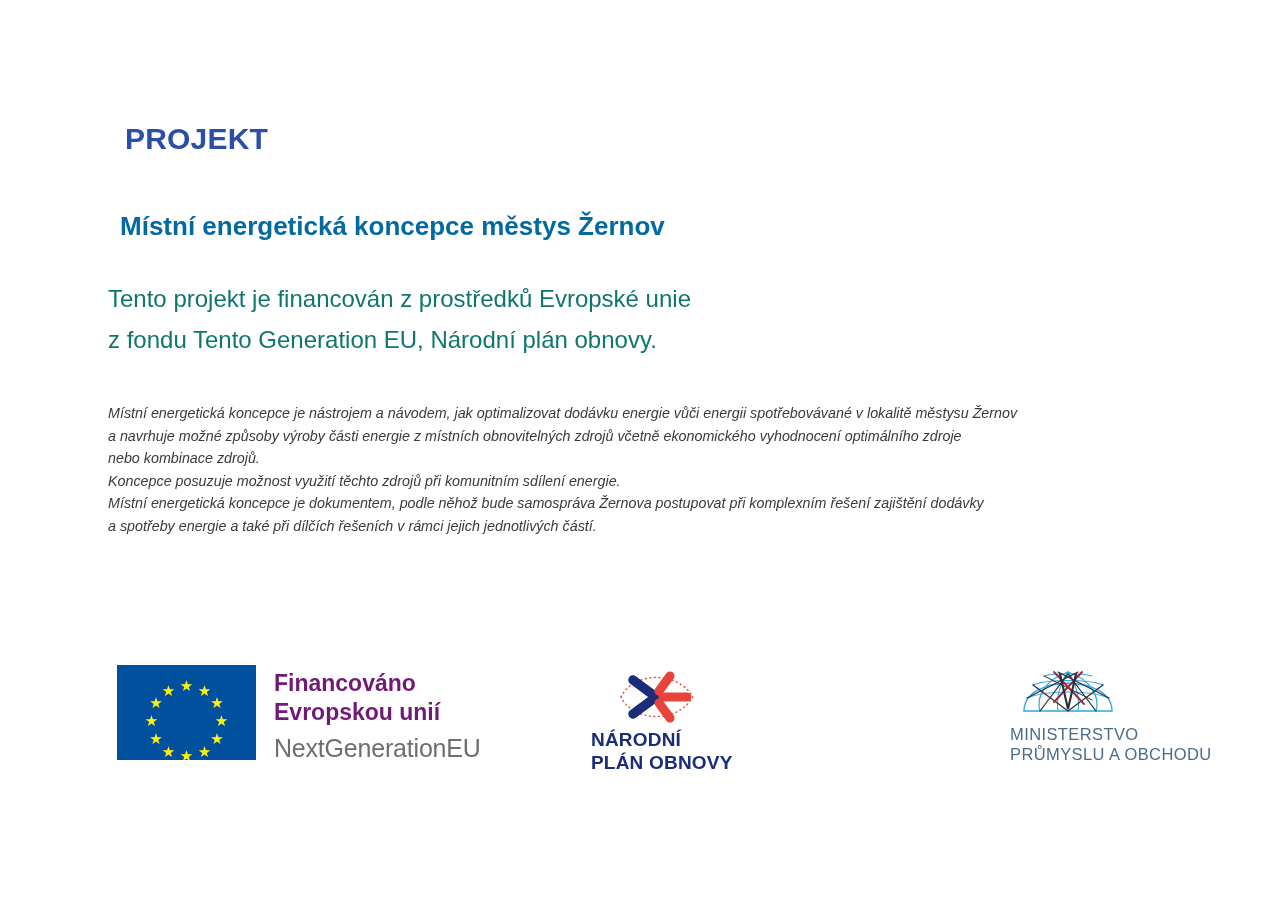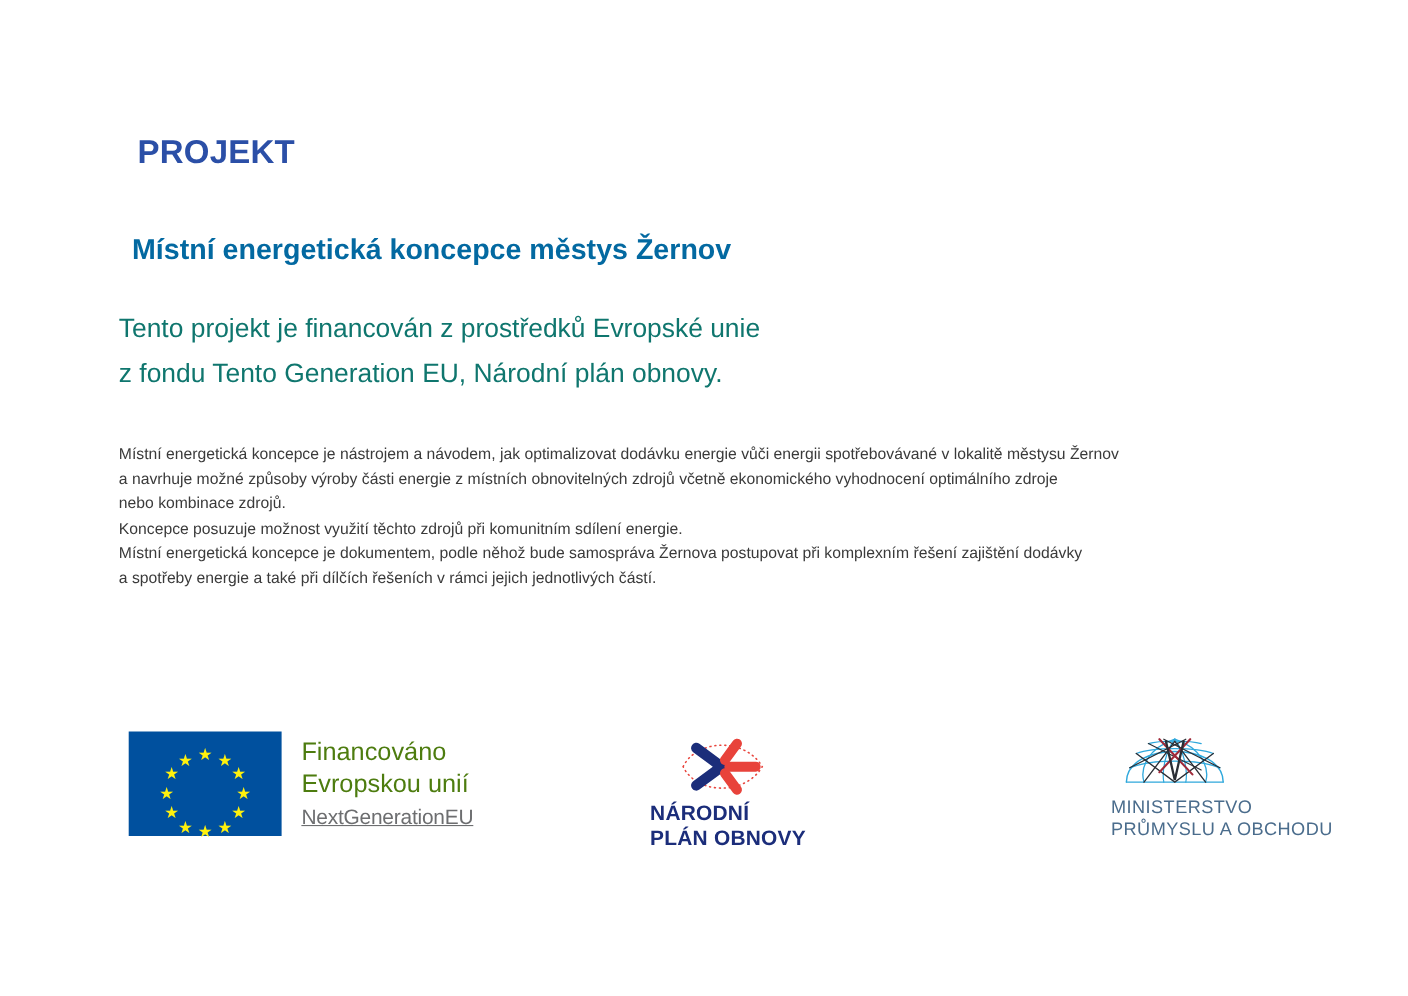--- a/index.html
+++ b/index.html
@@ -60,21 +60,21 @@
   
   .body-copy {
     position: absolute;
     left: 108px;
     top: 402px;
     width: 1085px;
     font-size: 14.3px;
     color: #3A3A3A;
     line-height: 1.58;
   }
-  .body-line { display: block; white-space: nowrap; }
+  .body-line { display: block; white-space: nowrap; font-style: italic; }
 
   
   .logo-strip {
     position: absolute;
     left: 0;
     top: 648px;
     width: 1280px;
     height: 130px;
   }
 
@@ -102,33 +102,32 @@
     line-height: 14px;
     text-align: center;
     font-family: "DejaVu Sans", sans-serif;
   }
   .eu-text {
     margin-left: 18px;
     padding-top: 4px;
   }
   .eu-head {
     font-size: 23px;
-    font-weight: normal;
-    color: #4d7c0f;
+    font-weight: bold;
+    color: #701a75;
     line-height: 1.24;
     white-space: nowrap;
   }
   .eu-sub {
-    font-size: 19px;
+    font-size: 25px;
     color: #6D6E70;
     line-height: 1.3;
     padding-top: 6px;
     letter-spacing: -0.2px;
     white-space: nowrap;
-    text-decoration: underline;
   }
 
   
   .npo-logo {
     position: absolute;
     left: 583px;
     top: 18px;
     display: flex;
     align-items: center;
     flex-direction: column;

